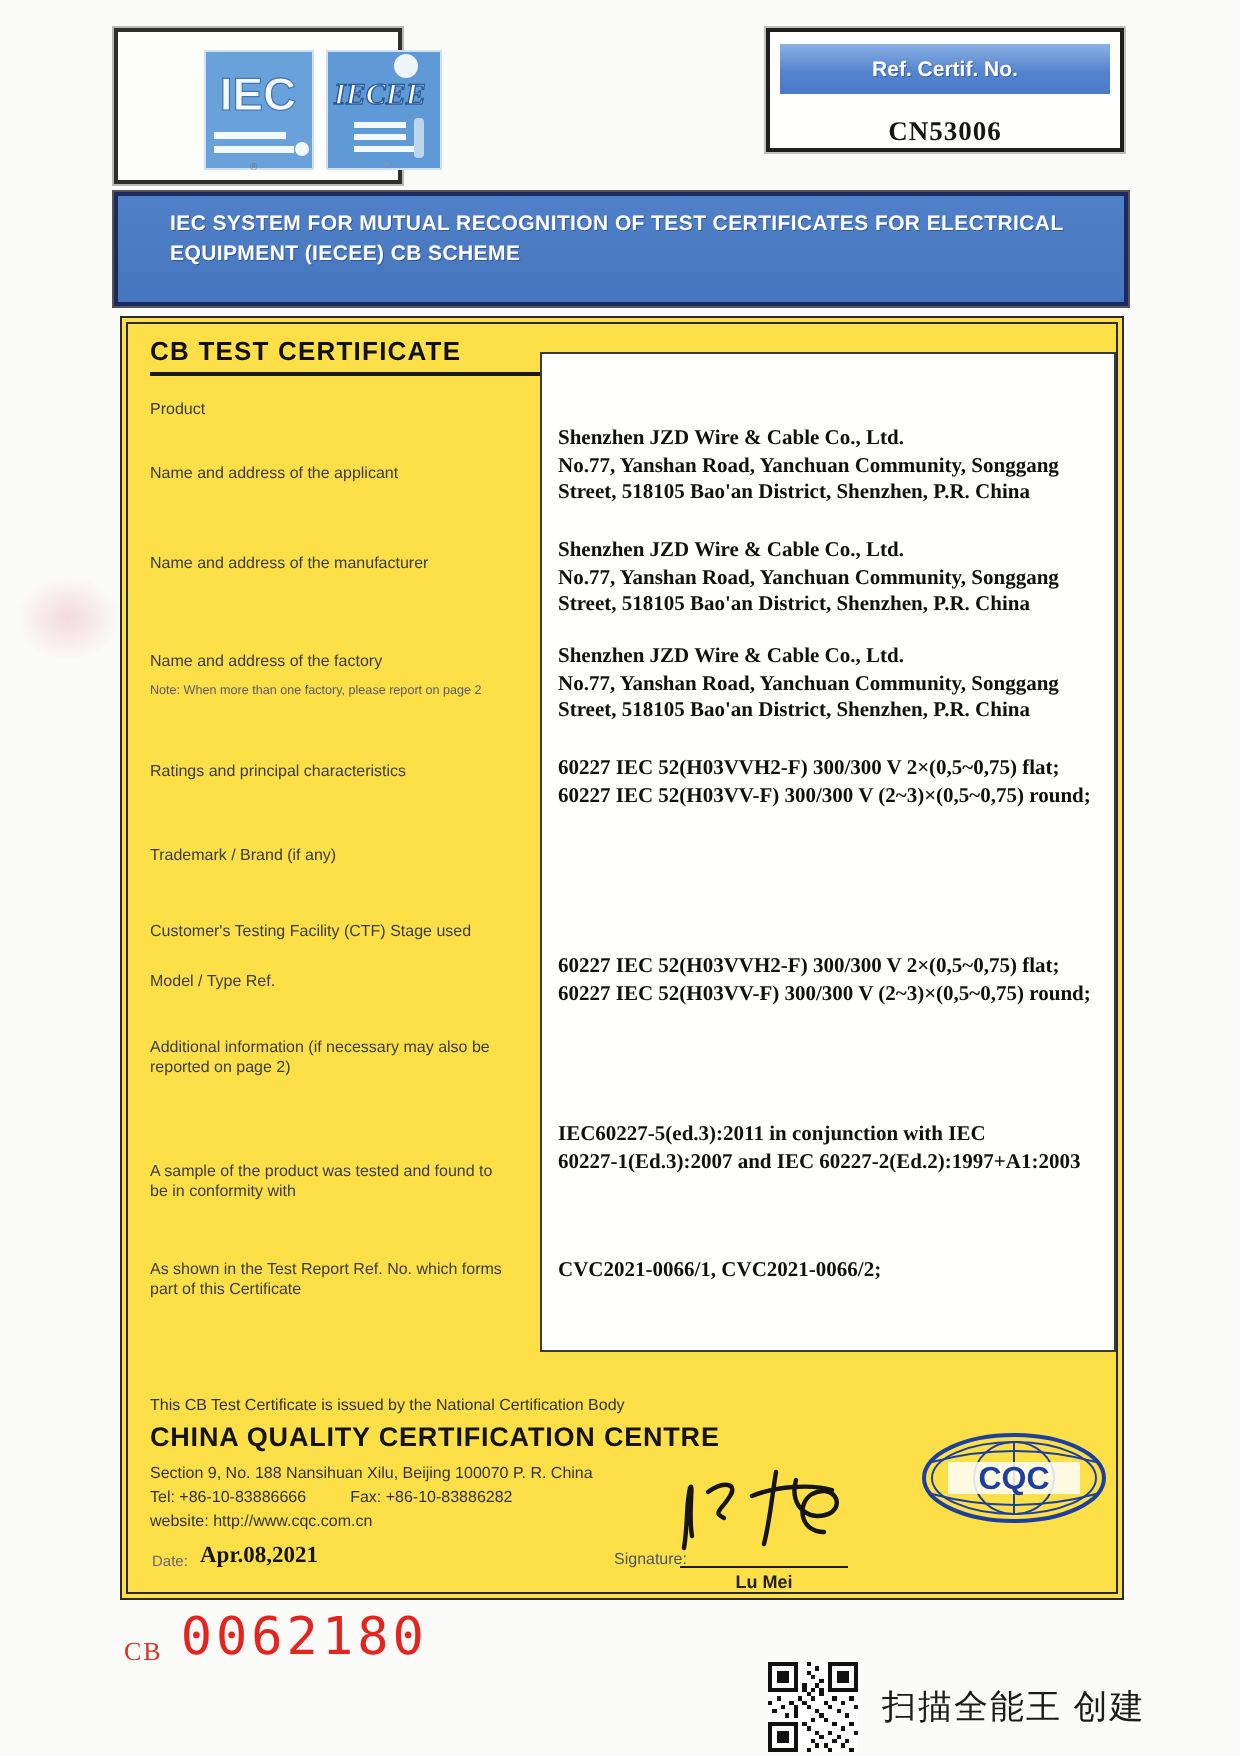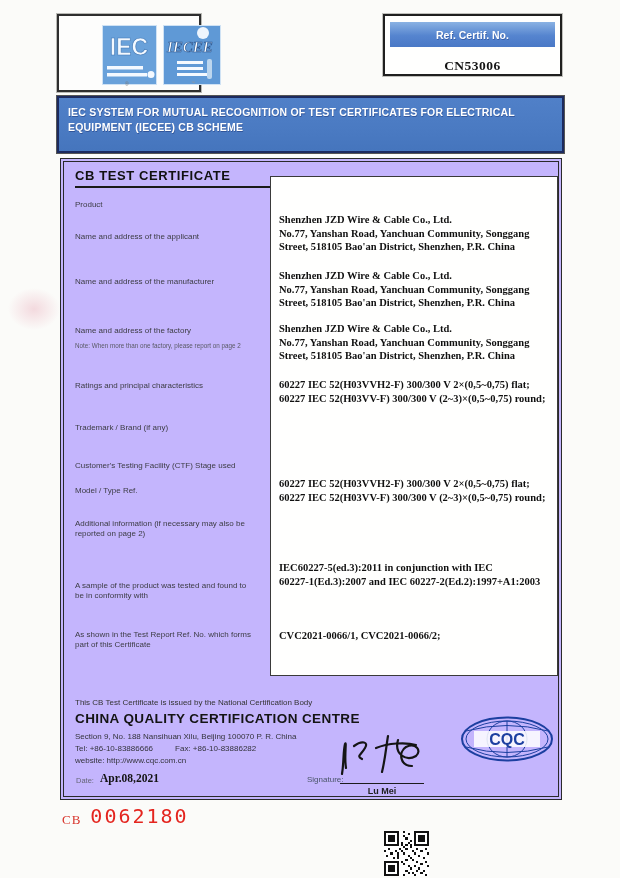--- a/index.html
+++ b/index.html
@@ -44,28 +44,28 @@
     position: absolute; left: 0; right: 0; top: 42px; text-align: center;
     font-family: "Liberation Serif", serif; font-weight: 600; font-size: 13.5px; color: #151515;
     letter-spacing: 0.5px;
   }
 
   .banner {
     position: absolute; left: 57px; top: 96px; width: 507px; height: 57px;
     background: linear-gradient(180deg, #5080c8 0%, #4a7ac2 60%, #4575bd 100%);
     border: 2px solid #1c2a5e; box-shadow: 0 0 0 1px #555;
     color: #fff; font-weight: bold; font-size: 10.5px; line-height: 1.4;
-    padding: 7px 9px; letter-spacing: 0.2px;
+    padding: 7px 26px; letter-spacing: 0.2px;
     text-shadow: 0.5px 0.5px 0 rgba(30,55,120,.55);
   }
 
   
   .cert-box {
     position: absolute; left: 60px; top: 158px; width: 502px; height: 642px;
-    background: #c4b5fd; border: 4px double #2a2a2a;
+    background: #fde047; border: 4px double #2a2a2a;
   }
   .cert-title {
     position: absolute; left: 11px; top: 6px; width: 224px;
     font-size: 13px; font-weight: bold; letter-spacing: 0.6px; color: #111;
     border-bottom: 2px solid #1a1a1a; padding-bottom: 3px;
   }
   .value-box {
     position: absolute; left: 206px; top: 14px; width: 288px; height: 500px;
     border: 1.5px solid #3a3a3a; background: #fffffe;
   }
@@ -90,21 +90,21 @@
   .sig-label { position: absolute; left: 243px; top: 613px; font-size: 8px; color: #4a5568; }
   .sig-hand { position: absolute; left: 268px; top: 568px; }
   .sig-line { position: absolute; left: 276px; top: 621px; width: 84px; border-top: 1.5px solid #1c1c1c; }
   .sig-name { position: absolute; left: 276px; top: 624px; width: 84px; text-align: center; font-size: 9px; font-weight: bold; color: #222; }
   .date-label { position: absolute; left: 12px; top: 614px; font-size: 7.5px; color: #667; }
   .date-value { position: absolute; left: 36px; top: 610px; font-family: "Liberation Serif", serif; font-weight: bold; font-size: 11.5px; color: #141414; }
 
   
   .cb-line { position: absolute; left: 62px; top: 804px; display: flex; align-items: flex-end; gap: 9px; }
   .cb-prefix { font-family: "Liberation Serif", serif; font-size: 13px; color: #d8342c; letter-spacing: 1px; }
-  .cb-number { font-family: "DejaVu Sans Mono", monospace; font-size: 20px; color: #e4251f; letter-spacing: 2px; }
+  .cb-number { font-family: "DejaVu Sans Mono", monospace; font-size: 26px; color: #e4251f; letter-spacing: 2px; }
 
   .camscanner { position: absolute; left: 384px; top: 831px; display: flex; align-items: center; gap: 12px; }
   .qr { width: 45px; height: 45px; background: #fff; }
   .scanner-text { font-size: 17px; color: #1b1b1b; letter-spacing: 1px; font-family: "Liberation Sans", sans-serif; }
 </style>
 </head>
 <body>
 
 <div class="sheet">
 
@@ -233,15 +233,16 @@
           <rect x="2" y="2" width="3" height="3"></rect>
         <rect x="14" y="0" width="7" height="7"></rect>
           <rect x="15" y="1" width="5" height="5" fill="#fff"></rect>
           <rect x="16" y="2" width="3" height="3"></rect>
         <rect x="0" y="14" width="7" height="7"></rect>
           <rect x="1" y="15" width="5" height="5" fill="#fff"></rect>
           <rect x="2" y="16" width="3" height="3"></rect>
         <path d="M9 0h1v1H9zM11 1h1v1h-1zM9 2h1v1H9zM10 3h1v1h-1zM12 4h1v1h-1zM8 5h1v1H8zM11 5h1v1h-1zM8 6h1v1H8zM10 6h1v1h-1zM12 6h1v1h-1zM9 7h1v1H9zM12 7h1v1h-1zM2 8h1v1H2zM7 8h1v1H7zM10 8h1v1h-1zM15 8h1v1h-1zM19 8h1v1h-1zM0 9h1v1H0zM5 9h1v1H5zM8 9h1v1H8zM13 9h1v1h-1zM17 9h1v1h-1zM3 10h1v1H3zM6 10h1v1H6zM9 10h1v1H9zM14 10h1v1h-1zM20 10h1v1h-1zM1 11h1v1H1zM6 11h1v1H6zM11 11h1v1h-1zM16 11h1v1h-1zM4 12h1v1H4zM6 12h1v1H6zM12 12h1v1h-1zM18 12h1v1h-1zM10 13h1v1h-1zM13 13h1v1h-1zM8 14h1v1H8zM15 14h1v1h-1zM19 14h1v1h-1zM9 15h1v1H9zM17 15h1v1h-1zM11 16h1v1h-1zM14 16h1v1h-1zM20 16h1v1h-1zM12 17h1v1h-1zM16 17h1v1h-1zM10 18h1v1h-1zM15 18h1v1h-1zM18 18h1v1h-1zM11 19h1v1h-1zM13 19h1v1h-1zM17 19h1v1h-1zM9 20h1v1H9zM14 20h1v1h-1zM19 20h1v1h-1z"></path>
       </g>
     </svg>
+    <span class="scanner-text">扫描全能王 创建</span>
   </div>
 
 </div>
 
 </body></html>

